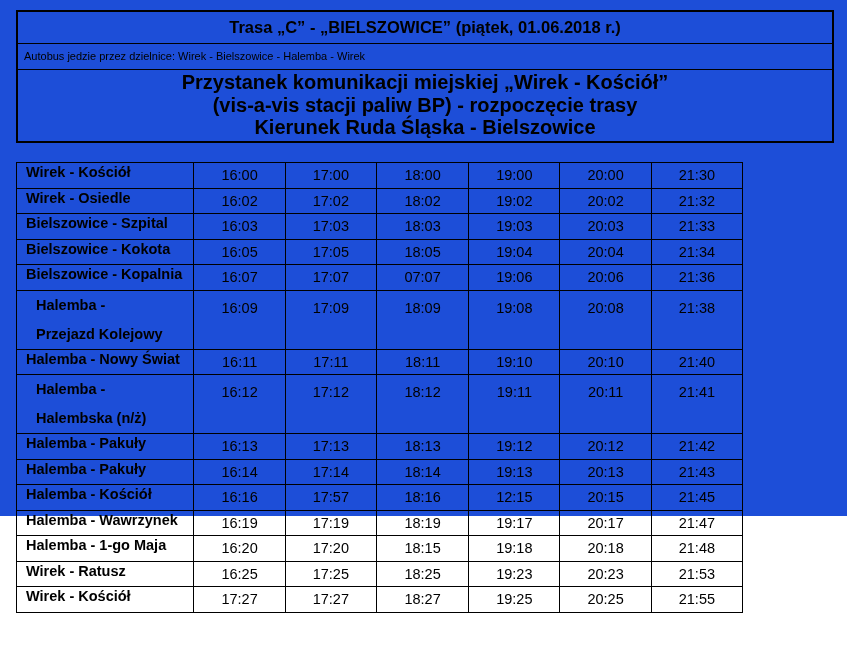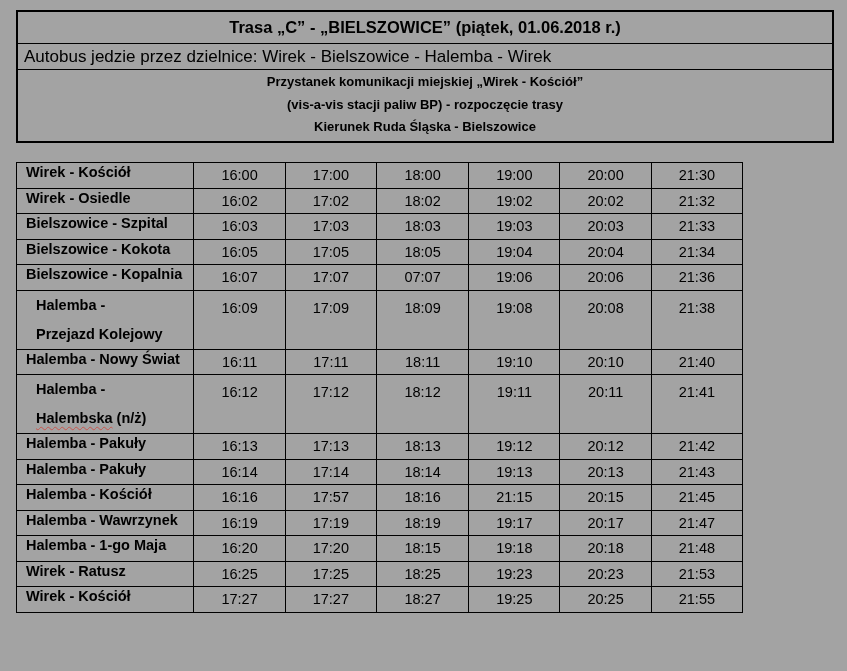--- a/index.html
+++ b/index.html
@@ -8,22 +8,22 @@
     background: #ffffff;
     width: 847px;
     height: 671px;
     overflow: hidden;
     font-family: "Liberation Sans", "DejaVu Sans", sans-serif;
     color: #000000;
   }
   .page {
     position: relative;
     width: 847px;
-    height: 671px;
-    background: #a3a3a3;
+    height: 516px;
+    background: #1d4ed8;
   }
 
   
   .header-box {
     position: absolute;
     left: 16px;
     top: 10px;
     width: 818px;
     box-sizing: border-box;
     border: 2.5px solid #000000;
@@ -33,30 +33,30 @@
     line-height: 31px;
     text-align: center;
     font-weight: bold;
     font-size: 16.5px;
     white-space: nowrap;
   }
   .hb-route {
     border-top: 1.5px solid #000000;
     height: 25px;
     line-height: 25px;
-    font-size: 17px;
+    font-size: 11px;
     padding-left: 6px;
     white-space: nowrap;
   }
   .hb-stop-info {
     border-top: 1.5px solid #000000;
     padding: 1px 0 2px 0;
     text-align: center;
     font-weight: bold;
-    font-size: 13px;
+    font-size: 20px;
   }
   .hb-stop-info .line {
     line-height: 22.5px;
     white-space: nowrap;
   }
 
   
   table.timetable {
     position: absolute;
     left: 16px;
@@ -84,21 +84,20 @@
   }
   tr.row-tall td.stop .l { line-height: 29px; margin-left: 10px; }
   tr.row-tall td.time   { line-height: 29px; text-align: center; }
   td.time {
     text-align: center;
     padding-top: 3px;
     line-height: 19px;
     font-weight: normal;
   }
   .misspelled {
-    text-decoration: underline;
     text-decoration-style: wavy;
     text-decoration-color: #c9554e;
     text-decoration-thickness: 1px;
     text-underline-offset: 3px;
   }
 </style>
 </head>
 <body>
 
 <div class="page">
@@ -236,21 +235,21 @@
         <td class="time">20:13</td>
         <td class="time">21:43</td>
       </tr>
       <tr class="row">
         <td class="stop">
             <span class="l">Halemba - Kościół</span>
           </td>
         <td class="time">16:16</td>
         <td class="time">17:57</td>
         <td class="time">18:16</td>
-        <td class="time">21:15</td>
+        <td class="time">12:15</td>
         <td class="time">20:15</td>
         <td class="time">21:45</td>
       </tr>
       <tr class="row">
         <td class="stop">
             <span class="l">Halemba - Wawrzynek</span>
           </td>
         <td class="time">16:19</td>
         <td class="time">17:19</td>
         <td class="time">18:19</td>

